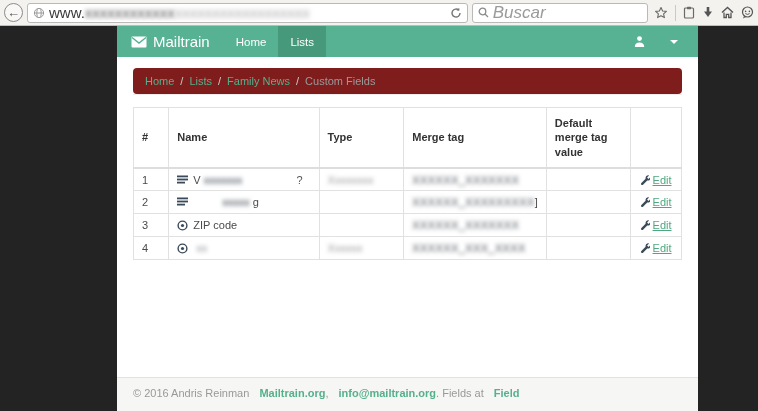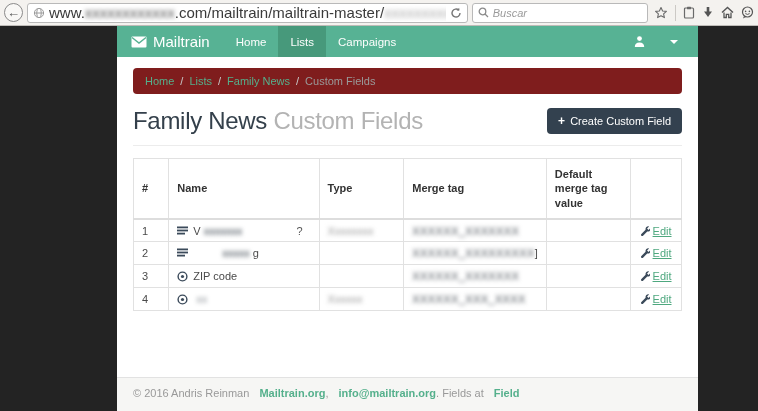--- a/index.html
+++ b/index.html
@@ -12,21 +12,21 @@
              display: flex; align-items: center; padding: 0 4px; gap: 4px; }
   .back-btn { width: 19px; height: 19px; border: 1px solid #8a8a8a; border-radius: 50%;
               display: flex; align-items: center; justify-content: center;
               color: #555; font-size: 13px; line-height: 1; flex-shrink: 0; background: #f9f8f6; }
   .urlbar { display: flex; align-items: center; width: 466px; height: 20px; background: #fff;
             border: 1px solid #b9b9b9; border-radius: 3px; padding: 0 5px; gap: 4px; overflow: hidden; }
   .url-text { font-size: 15px; color: #3a3a3a; white-space: nowrap; display: flex; align-items: center; flex: 1; overflow: hidden; }
   .reload { margin-left: auto; flex-shrink: 0; display: flex; align-items: center; }
   .searchbar { display: flex; align-items: center; width: 186px; height: 20px; background: #fff;
                border: 1px solid #b9b9b9; border-radius: 3px; padding: 0 5px; gap: 4px; }
-  .searchbar input { border: none; outline: none; width: 100%; font-size: 11px; font-style: italic;
+  .searchbar input { border: none; outline: none; width: 100%; font-size: 17px; font-style: italic;
                      color: #555; font-family: "Liberation Sans", sans-serif; background: transparent; }
   .searchbar input::placeholder { color: #9a9a9a; font-style: italic; }
   .tb-icons { display: flex; align-items: center; gap: 7px; margin-left: 2px; }
   .tb-sep { width: 1px; height: 16px; background: #ccc9c5; }
   .blur-d { filter: blur(2.2px); color: #555; }
   .blur-l { filter: blur(2.4px); color: #aaa; }
 
   
   .viewport { position: absolute; left: 117px; top: 26px; width: 581px; height: 385px;
               background: #fff; display: flex; flex-direction: column; overflow: hidden; }
@@ -92,21 +92,20 @@
             <g stroke="#9a9a9a" fill="none" stroke-width="1">
               <circle cx="6" cy="6" r="4.6"></circle>
               <ellipse cx="6" cy="6" rx="2.2" ry="4.6"></ellipse>
               <line x1="1.4" y1="6" x2="10.6" y2="6"></line>
             </g>
           </svg>
       </span>
       <span class="url-text">
         <span>www.</span>
           <span class="blur-d">xxxxxxxxxxxx</span>
-          <span>.com/mailtrain/mailtrain-master/</span>
           <span class="blur-l">xxxxxxxxxxxxxxxxxx</span>
       </span>
       <span class="reload">
         <svg width="12" height="12" viewBox="0 0 12 12">
             <path d="M10 6a4 4 0 1 1-1.2-2.8" fill="none" stroke="#777" stroke-width="1.4"></path>
             <path d="M9.2 0.8 L9.4 3.6 L6.6 3.4 Z" fill="#777"></path>
           </svg>
       </span>
     </div>
 
@@ -164,21 +163,20 @@
         <span>
           <svg width="16" height="12" viewBox="0 0 16 12">
               <rect x="0.5" y="0.5" width="15" height="11" rx="1" fill="#fff"></rect>
               <path d="M1 1.5 L8 7 L15 1.5" fill="none" stroke="#57b294" stroke-width="1.4"></path>
             </svg>
         </span>
         <span>Mailtrain</span>
       </div>
       <div class="nav-item">Home</div>
       <div class="nav-item active">Lists</div>
-      <div class="nav-item">Campaigns</div>
       <div class="nav-right">
         <div class="nav-item">
           <span>
             <svg width="13" height="13" viewBox="0 0 13 13">
                 <circle cx="6.5" cy="3.6" r="2.4" fill="#fff"></circle>
                 <path d="M1.8 12 Q1.8 7.4 6.5 7.4 Q11.2 7.4 11.2 12 Z" fill="#fff"></path>
               </svg>
           </span>
         </div>
         <div class="nav-item">
@@ -186,30 +184,20 @@
         </div>
       </div>
     </div>
 
     <div class="content">
 
       <div class="breadcrumb">
         <a href="#">Home</a><span class="bc-sep">/</span><a href="#">Lists</a><span class="bc-sep">/</span><a href="#">Family News</a><span class="bc-sep">/</span><span>Custom Fields</span>
       </div>
 
-      <div class="page-header">
-        <div class="page-title">
-          <span>Family News</span>
-          <span class="page-subtitle">Custom Fields</span>
-        </div>
-        <button class="create-btn">
-          <span class="plus">+</span>
-          <span>Create Custom Field</span>
-        </button>
-      </div>
 
       <hr class="rule">
 
       <table class="fields">
         <colgroup>
           <col style="width:40px">
             <col style="width:170px">
             <col style="width:93px">
           <col style="width:99px">
             <col style="width:95px">

